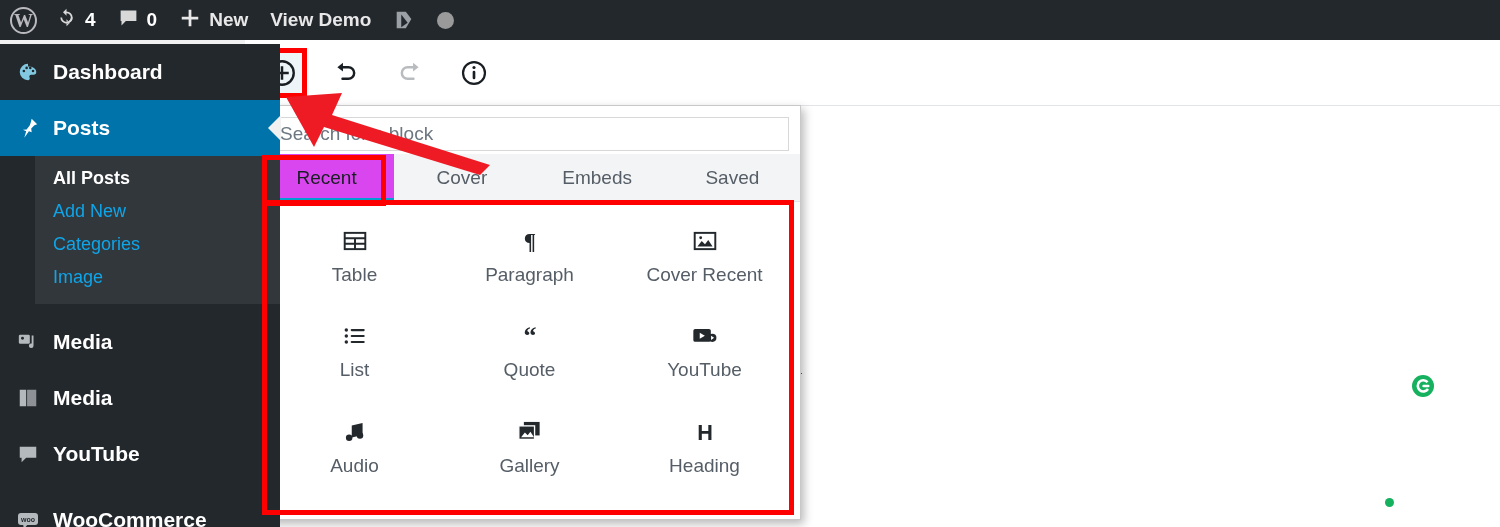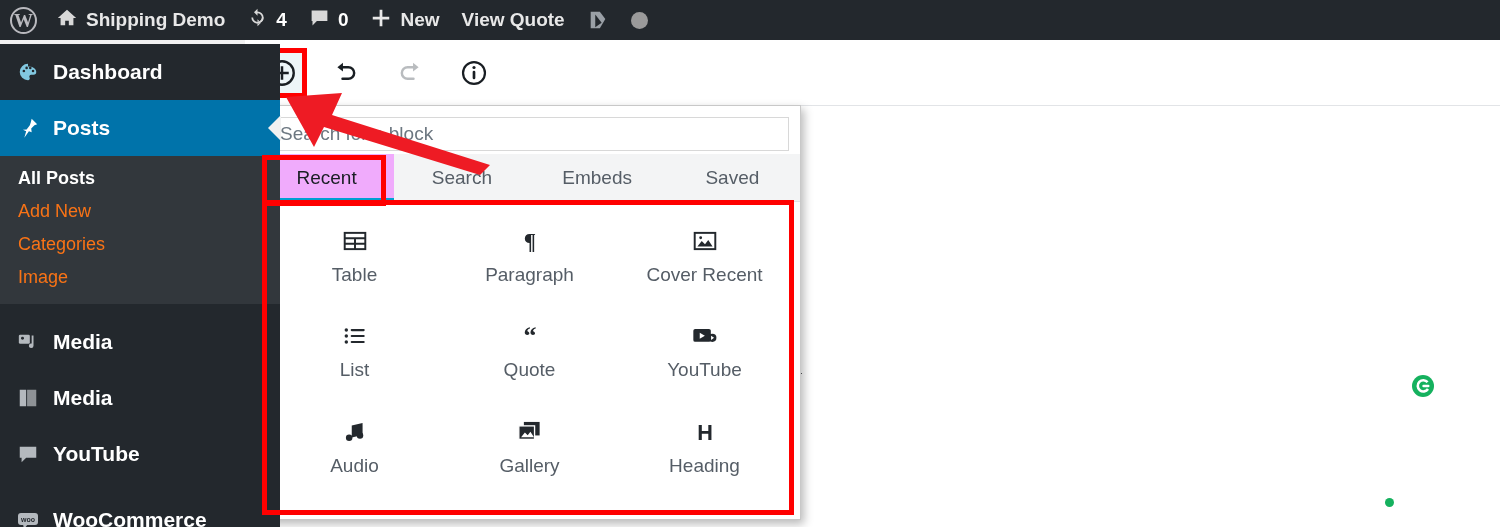--- a/index.html
+++ b/index.html
@@ -53,23 +53,23 @@
   }
   .menu-top.active { background: #0073aa; }
   .menu-top.active .arrow-tip {
     position: absolute; right: -1px; top: 50%; transform: translateY(-50%);
     width: 0; height: 0;
     border-top: 13px solid transparent;
     border-bottom: 13px solid transparent;
     border-right: 13px solid #f1f1f1;
   }
   .menu-icon { width: 24px; height: 24px; display: flex; align-items: center; justify-content: center; flex: 0 0 24px; }
-  .submenu { background: #32373c; padding: 6px 4px 10px 0; }
+  .submenu { background: #32373c; padding: 6px 4px 10px 0; margin-left: 35px; }
   .submenu-item {
-    padding: 6px 0 6px 18px; color: #f97316;
+    padding: 6px 0 6px 18px; color: #0ea5e9;
     font-size: 18px; font-weight: normal;
   }
   .submenu-item.current { color: #fff; font-weight: bold; }
   .menu-sep { height: 10px; }
 
   
   .editor {
     position: absolute; top: 40px; left: 245px; width: 1255px; height: 487px;
     background: #fff;
   }
@@ -123,21 +123,21 @@
   .ins-search::placeholder { color: #6c7781; opacity: 1; }
   .ins-tabs {
     display: flex; height: 48px; background: #f3f4f5;
     border-bottom: 1px solid #e2e4e7;
   }
   .ins-tab {
     flex: 1; display: flex; align-items: center; justify-content: center;
     font-size: 19px; color: #555d66; position: relative; background: transparent;
   }
   .ins-tab.active {
-    background: #f0abfc; color: #191e23;
+    background: #d946ef; color: #191e23;
     box-shadow: inset 0 -3px 0 #00a0d2;
   }
   .ins-grid {
     display: grid; grid-template-columns: repeat(3, 1fr);
     grid-template-rows: repeat(3, 1fr);
     padding: 14px 8px 18px 8px; height: 318px;
   }
   .ins-cell {
     display: flex; flex-direction: column; align-items: center;
     justify-content: flex-start; padding-top: 10px; gap: 8px;
@@ -155,28 +155,20 @@
 <body>
 
 <div id="root">
 
   <div class="adminbar">
     <div class="ab-item ab-logo">
       <span class="wp-mark">W</span>
     </div>
     <div class="ab-item">
       <span>
-        <svg width="22" height="22" viewBox="0 0 24 24">
-            <path fill="#d8d8d8" d="M12 3L2 12h3v8h5v-5h4v5h5v-8h3L12 3z"></path>
-          </svg>
-      </span>
-      <span>Shipping Demo</span>
-    </div>
-    <div class="ab-item">
-      <span>
         <svg width="21" height="21" viewBox="0 0 24 24">
             <path fill="#d8d8d8" d="M12 5V2L8 6l4 4V7a5 5 0 11-5 5H5a7 7 0 107-7z"></path>
             <path fill="#d8d8d8" d="M12 19v3l4-4-4-4v3a5 5 0 005-5h2a7 7 0 01-7 7z"></path>
           </svg>
       </span>
       <span class="ab-num">4</span>
     </div>
     <div class="ab-item">
       <span>
         <svg width="21" height="21" viewBox="0 0 24 24">
@@ -187,21 +179,21 @@
     </div>
     <div class="ab-item">
       <span>
         <svg width="22" height="22" viewBox="0 0 24 24">
             <path fill="#e8e8e8" d="M10.5 3h3v7.5H21v3h-7.5V21h-3v-7.5H3v-3h7.5z"></path>
           </svg>
       </span>
       <span>New</span>
     </div>
     <div class="ab-item plain">
-      <span>View Quote</span>
+      <span>View Demo</span>
     </div>
     <div class="ab-item">
       <span class="ab-yoast">
         <svg width="22" height="22" viewBox="0 0 24 24">
             <path fill="#9aa0a6" d="M4 3h10l6 8-6 10H4z"></path>
             <path fill="#23282d" d="M9 6l7 9-7 5z"></path>
           </svg>
       </span>
     </div>
     <div class="ab-item">
@@ -349,21 +341,21 @@
 
     <div class="ins-search-wrap">
       <input class="ins-search" type="text" placeholder="Search for a block" style="">
     </div>
 
     <div class="ins-tabs">
       <div class="ins-tab active">
         <span>Recent</span>
       </div>
       <div class="ins-tab">
-        <span>Search</span>
+        <span>Cover</span>
       </div>
       <div class="ins-tab">
         <span>Embeds</span>
       </div>
       <div class="ins-tab">
         <span>Saved</span>
       </div>
     </div>
 
     <div class="ins-grid">

